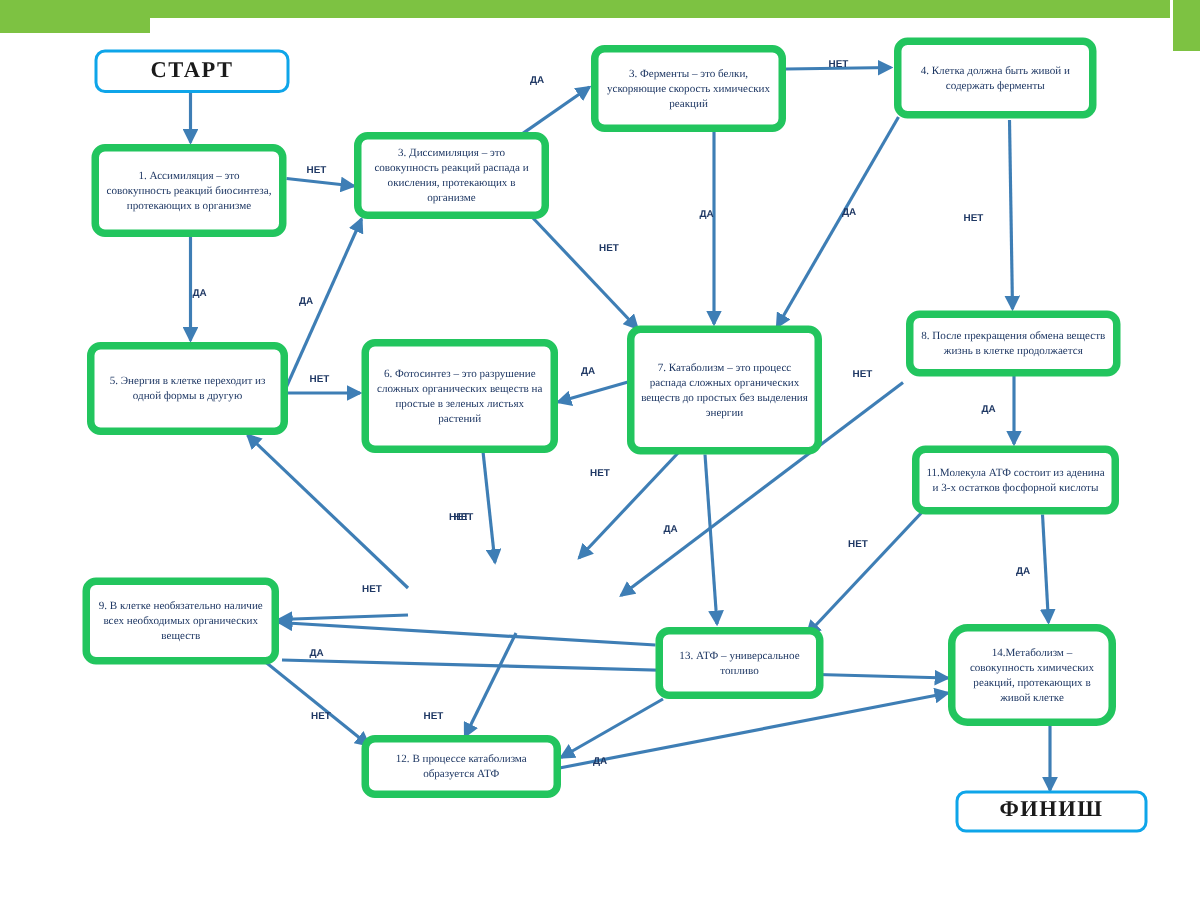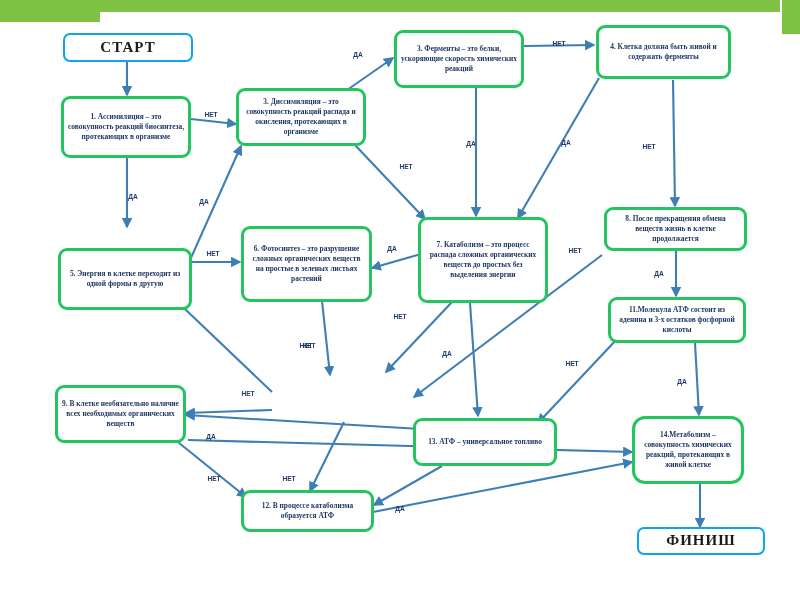--- a/index.html
+++ b/index.html
@@ -25,32 +25,31 @@
   #green-top-right { left: 782px; top: 0; width: 18px; height: 34px; }
 
   #edges {
     position: absolute;
     left: 0; top: 0;
     width: 800px; height: 600px;
   }
   .node {
     position: absolute;
     box-sizing: border-box;
-    border: 3px solid #22c55e;
+    border: 5px solid #22c55e;
     border-radius: 9px;
     background: #ffffff;
     color: #1F3864;
     font-size: 7.4px;
     line-height: 1.32;
     text-align: center;
     display: flex;
     align-items: center;
     justify-content: center;
     padding: 2px 4px;
-    font-weight: bold;
   }
   .node span { display: block; width: 100%; }
   .terminal {
     font-family: "Liberation Serif", "DejaVu Serif", serif;
     font-weight: bold;
     font-size: 15px;
     letter-spacing: 1px;
     color: #1A1A1A;
     border: 2px solid #0ea5e9;
     border-radius: 7px;
@@ -156,21 +155,21 @@
   </div>
 
   <div class="node" style="left:394px; top:30px;  width:130px; height:58px;">
     <span>3. Ферменты – это белки, ускоряющие скорость химических реакций</span>
   </div>
 
   <div class="node" style="left:596px; top:25px;  width:135px; height:54px;justify-content:flex-end;">
     <span>4. Клетка должна быть живой и содержать ферменты</span>
   </div>
 
-  <div class="node" style="left:58px;  top:228px; width:134px; height:62px;margin-top:20px;">
+  <div class="node" style="left:58px;  top:228px; width:134px; height:62px;">
     <span>5. Энергия в клетке переходит из одной формы в другую</span>
   </div>
 
   <div class="node" style="left:241px; top:226px; width:131px; height:76px;">
     <span>6. Фотосинтез – это разрушение сложных органических веществ на простые в зеленых листьях растений</span>
   </div>
 
   <div class="node" style="left:418px; top:217px; width:130px; height:86px;">
     <span>7. Катаболизм – это процесс распада сложных органических веществ до простых без выделения энергии</span>
   </div>
@@ -185,21 +184,21 @@
 
 
   <div class="node" style="left:608px; top:297px; width:138px; height:46px;">
     <span>11.Молекула АТФ состоит из аденина и 3-х остатков фосфорной кислоты</span>
   </div>
 
   <div class="node" style="left:241px; top:490px; width:133px; height:42px;">
     <span>12. В процессе катаболизма образуется АТФ</span>
   </div>
 
-  <div class="node" style="left:413px; top:418px; width:144px; height:48px;">
+  <div class="node" style="left:437px; top:418px; width:112px; height:48px;">
     <span>13. АТФ – универсальное топливо</span>
   </div>
 
   <div class="node" style="left:632px; top:416px; width:112px; height:68px;border-radius:13px;">
     <span>14.Метаболизм – совокупность химических реакций, протекающих в живой клетке</span>
   </div>
 
   <div class="edge-label" style="left:211px; top:114px;">НЕТ</div>
   <div class="edge-label" style="left:133px; top:196px;">ДА</div>
   <div class="edge-label" style="left:204px; top:201px;">ДА</div>

